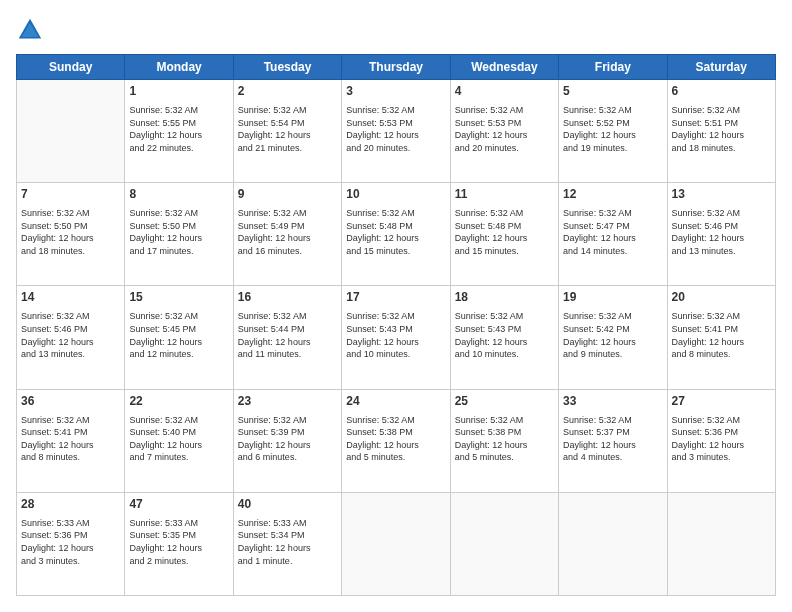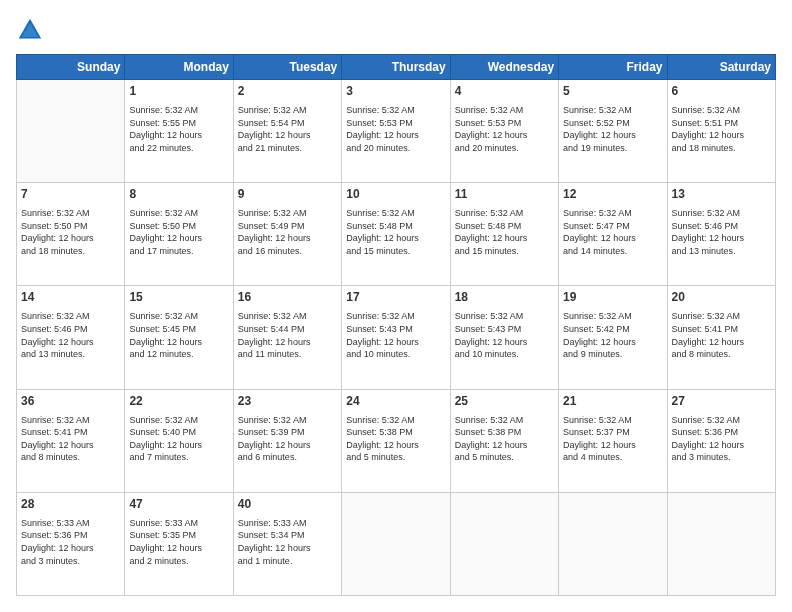--- a/index.html
+++ b/index.html
@@ -66,21 +66,21 @@
       border-collapse: collapse;
       width: 100%;
       table-layout: fixed;
     }
     .calendar th {
       background-color: #2a6ebb;
       color: white;
       font-size: 12px;
       font-weight: bold;
       padding: 5px 4px;
-      text-align: right;
+      text-align: center;
       border: 1px solid #1a5a9a;
     }
     .calendar td {
       border: 1px solid #ccc;
       vertical-align: top;
       padding: 4px 4px;
       font-size: 9.5px;
       color: #333;
       height: 80px;
     }
@@ -311,21 +311,21 @@
 and 5 minutes.</div>
           </td>
           <td>
             <span class="day-num">25</span>
             <div class="day-info" style="white-space: pre-line;">Sunrise: 5:32 AM
 Sunset: 5:38 PM
 Daylight: 12 hours
 and 5 minutes.</div>
           </td>
           <td>
-            <span class="day-num">21</span>
+            <span class="day-num">33</span>
             <div class="day-info" style="white-space: pre-line;">Sunrise: 5:32 AM
 Sunset: 5:37 PM
 Daylight: 12 hours
 and 4 minutes.</div>
           </td>
           <td>
             <span class="day-num">27</span>
             <div class="day-info" style="white-space: pre-line;">Sunrise: 5:32 AM
 Sunset: 5:36 PM
 Daylight: 12 hours

